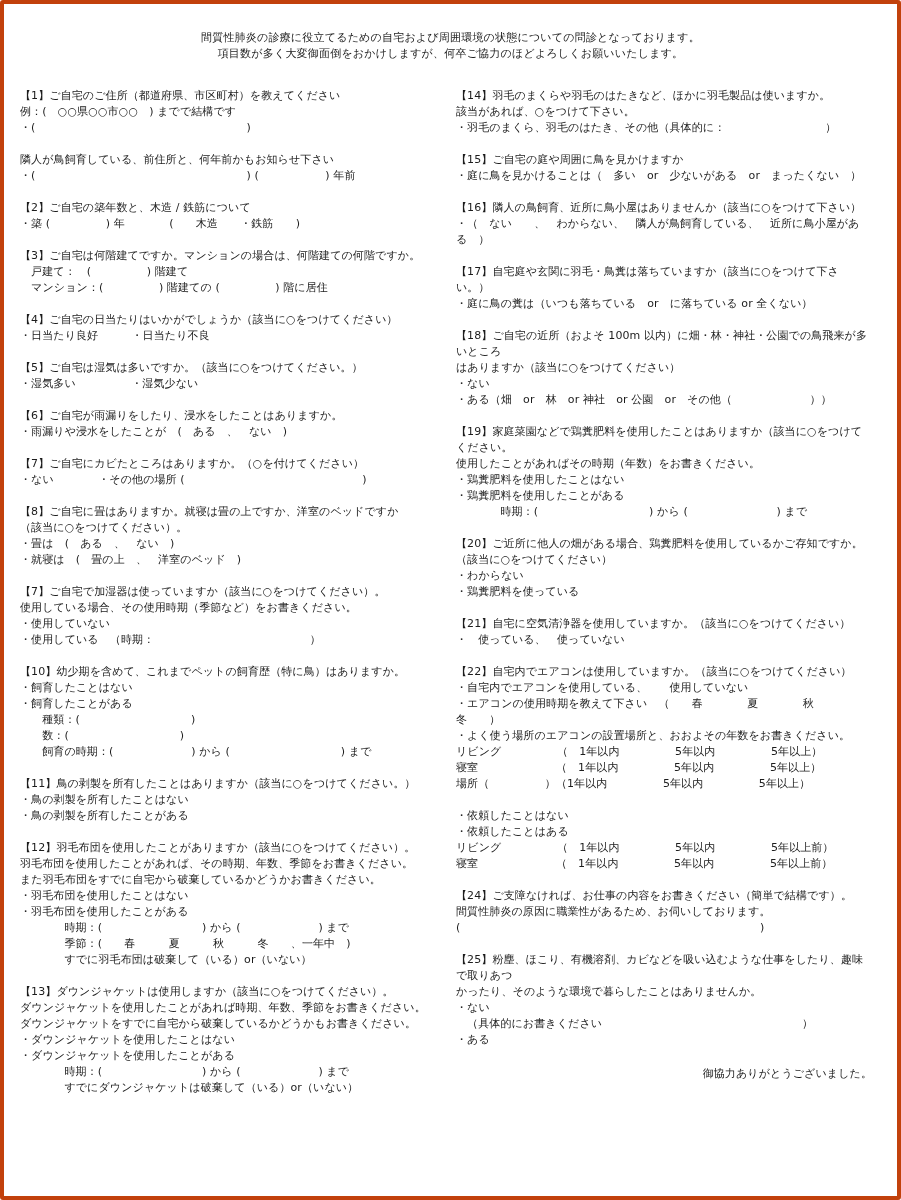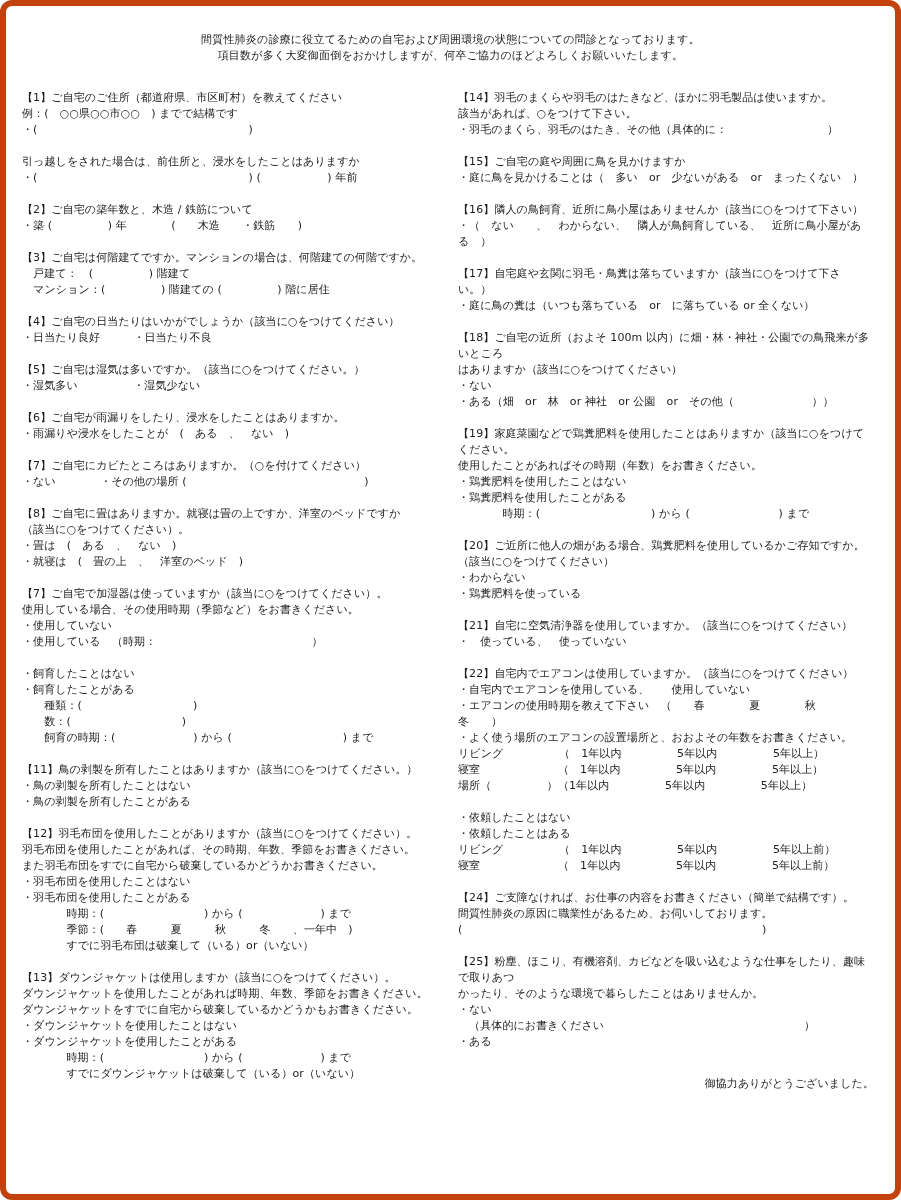--- a/index.html
+++ b/index.html
@@ -5,22 +5,22 @@
   html, body {
     margin: 0;
     padding: 0;
     background: #ffffff;
   }
   .page {
     position: relative;
     width: 901px;
     height: 1200px;
     background: #ffffff;
-    border: 6px solid #c2410c;
-    border-radius: 12px;
+    border: 4px solid #c2410c;
+    border-radius: 3px;
     box-sizing: border-box;
     overflow: hidden;
     font-family: "DejaVu Sans", "Liberation Sans", sans-serif;
     color: #1c1c1c;
     font-size: 11px;
     line-height: 16px;
   }
   .header {
     text-align: center;
     margin-top: 26px;
@@ -45,40 +45,40 @@
   .col-right { width: 416px; }
   .block {
     margin-bottom: 16px;
   }
   .line {
     white-space: pre-wrap;
     letter-spacing: 0.1px;
   }
   .block.right {
     text-align: right;
-    margin-top: 26px;
+    margin-top: 18px;
   }
 </style>
 </head>
 <body>
 
 <div class="page">
   <div class="header">
     <div class="hline">間質性肺炎の診療に役立てるための自宅および周囲環境の状態についての問診となっております。</div>
     <div class="hline">項目数が多く大変御面倒をおかけしますが、何卒ご協力のほどよろしくお願いいたします。</div>
   </div>
   <div class="columns">
     <div class="col col-left">
         <div class="block">
           <div class="line">【1】ご自宅のご住所（都道府県、市区町村）を教えてください</div>
           <div class="line">例：(　○○県○○市○○　) までで結構です</div>
           <div class="line">・(　　　　　　　　　　　　　　　　　　　)</div>
         </div>
         <div class="block">
-          <div class="line">引っ越しをされた場合は、前住所と、浸水をしたことはありますか</div>
+          <div class="line">隣人が鳥飼育している、前住所と、何年前かもお知らせ下さい</div>
           <div class="line">・(　　　　　　　　　　　　　　　　　　　) (　　　　　　) 年前</div>
         </div>
         <div class="block">
           <div class="line">【2】ご自宅の築年数と、木造 / 鉄筋について</div>
           <div class="line">・築 (　　　　　) 年　　　　(　　木造　　・鉄筋　　)</div>
         </div>
         <div class="block">
           <div class="line">【3】ご自宅は何階建てですか。マンションの場合は、何階建ての何階ですか。</div>
           <div class="line">　戸建て：　(　　　　　) 階建て</div>
           <div class="line">　マンション：(　　　　　) 階建ての (　　　　　) 階に居住</div>
@@ -105,20 +105,21 @@
           <div class="line">・畳は　(　ある　、　ない　)</div>
           <div class="line">・就寝は　(　畳の上　、　洋室のベッド　)</div>
         </div>
         <div class="block">
           <div class="line">【7】ご自宅で加湿器は使っていますか（該当に○をつけてください）。</div>
           <div class="line">使用している場合、その使用時期（季節など）をお書きください。</div>
           <div class="line">・使用していない</div>
           <div class="line">・使用している　（時期：　　　　　　　　　　　　　　）</div>
         </div>
         <div class="block">
+          <div class="line">【10】幼少期を含めて、これまでペットの飼育歴（特に鳥）はありますか。</div>
           <div class="line">・飼育したことはない</div>
           <div class="line">・飼育したことがある</div>
           <div class="line">　　種類：(　　　　　　　　　　)</div>
           <div class="line">　　数：(　　　　　　　　　　)</div>
           <div class="line">　　飼育の時期：(　　　　　　　) から (　　　　　　　　　　) まで</div>
         </div>
         <div class="block">
           <div class="line">【11】鳥の剥製を所有したことはありますか（該当に○をつけてください。）</div>
           <div class="line">・鳥の剥製を所有したことはない</div>
           <div class="line">・鳥の剥製を所有したことがある</div>

